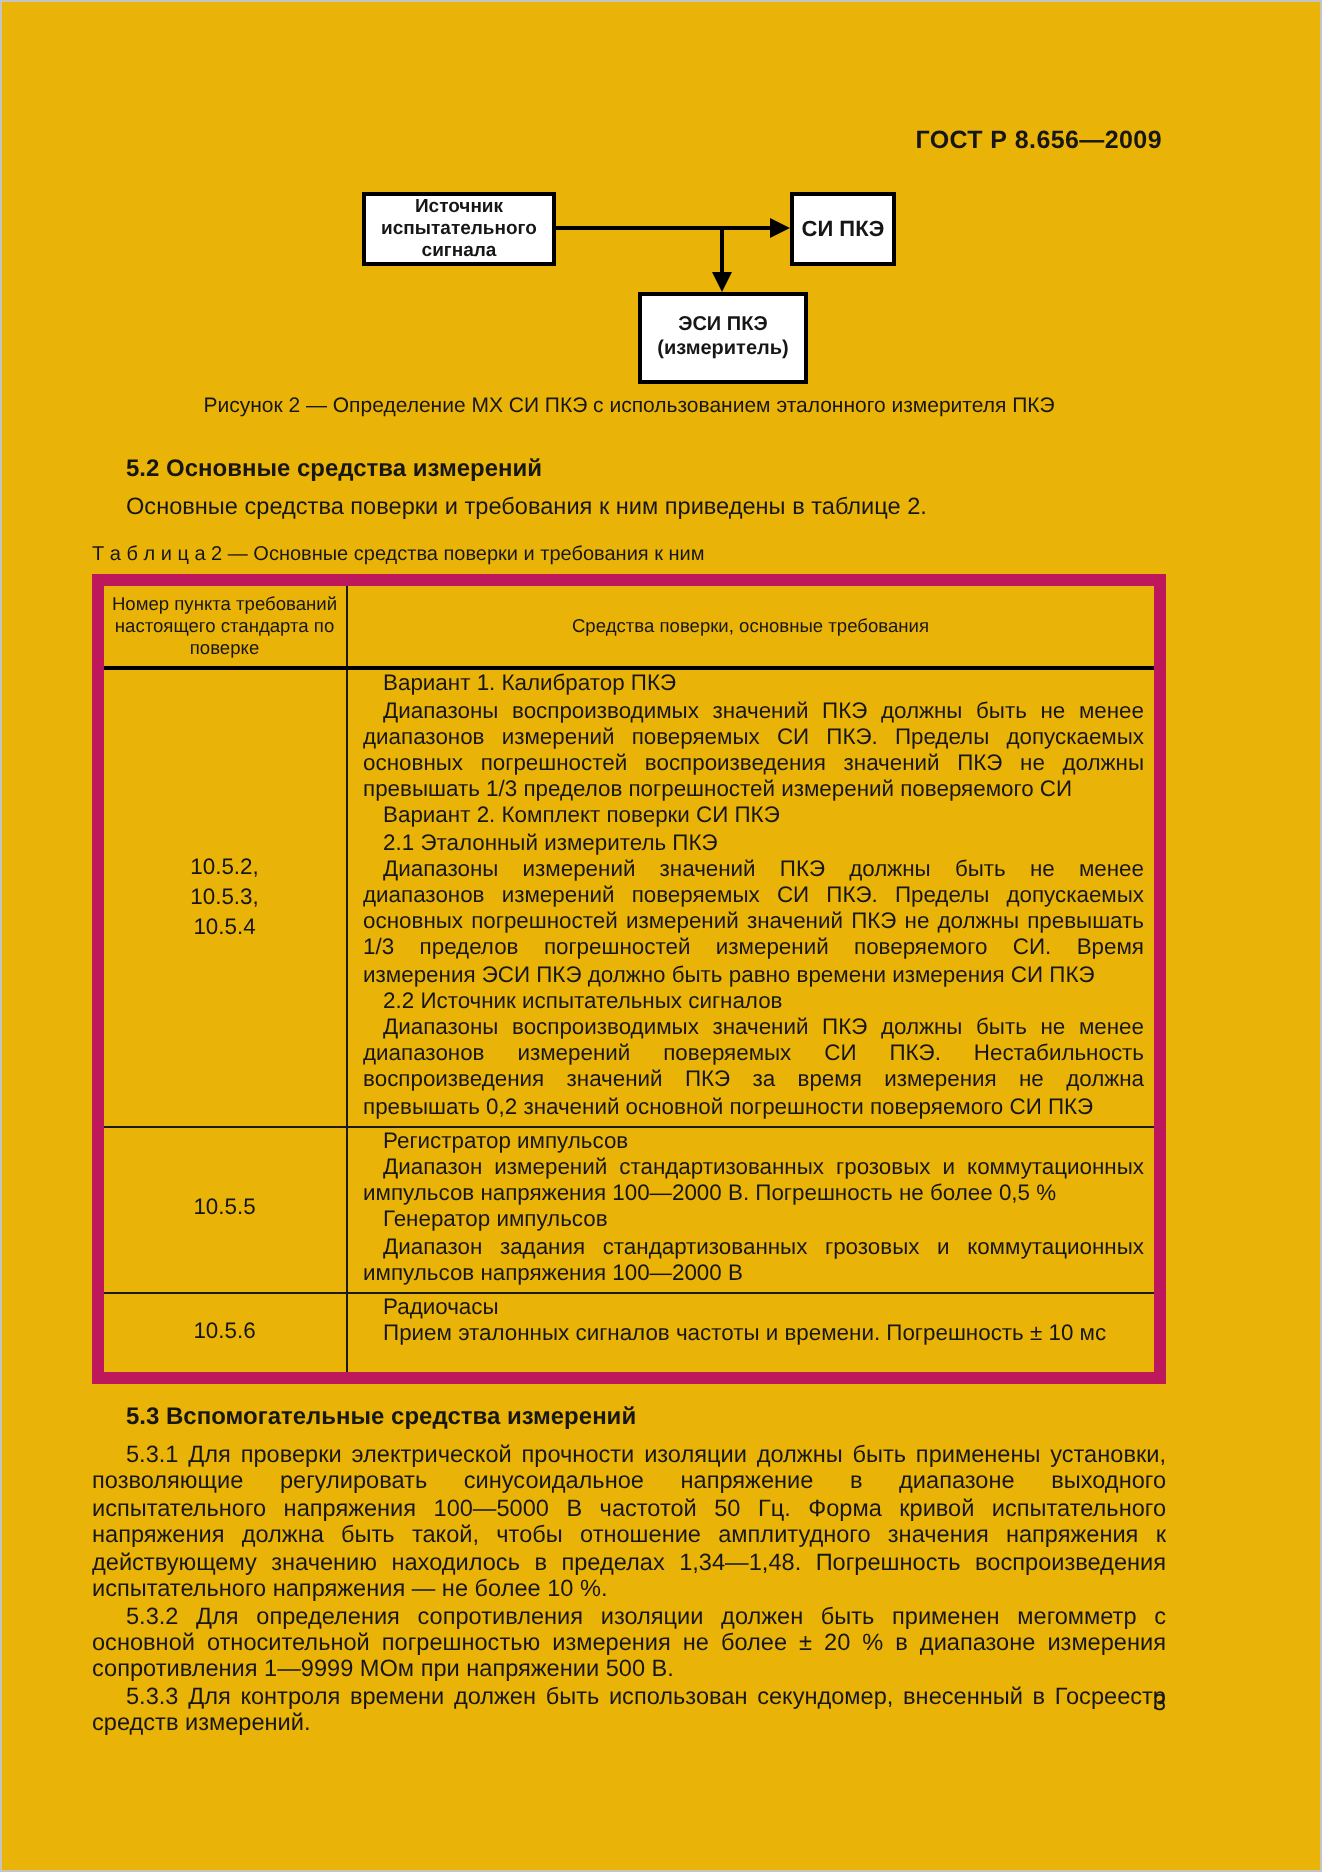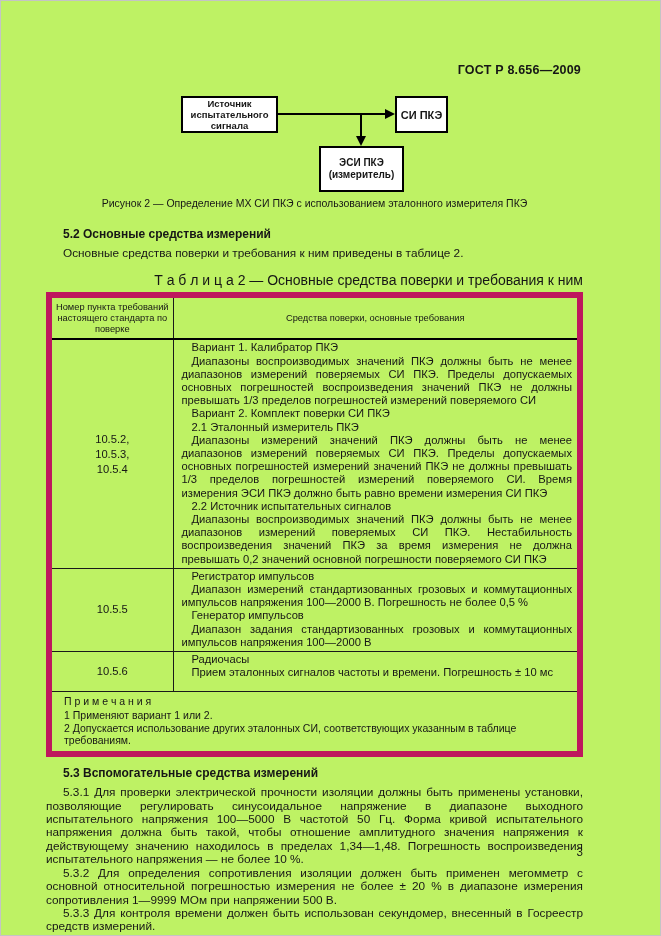--- a/index.html
+++ b/index.html
@@ -1,17 +1,17 @@
 <!DOCTYPE html>
 <html><head>
 <meta charset="utf-8">
 <style>
   html,body{margin:0;padding:0;background:#eaeaea;}
   .page{
-    position:relative; width:659px; height:934px; background:#bef264;
+    position:relative; width:659px; height:934px; background:#eab308;
     border:1px solid #c4c4c4; overflow:hidden;
     font-family:"Liberation Sans","DejaVu Sans",sans-serif; color:#161616;
   }
   
   .doc-header{position:absolute; top:62px; right:79px; font-size:12.5px; font-weight:bold; letter-spacing:.2px;}
   
   .dbox{position:absolute; border:2px solid #000; background:#fff; box-sizing:border-box;
         display:flex; flex-direction:column; align-items:center; justify-content:center;
         text-align:center; font-weight:bold;}
   .box-source{left:180px; top:95px; width:97px; height:37px; font-size:9.5px; line-height:11px; padding:1px 2px;}
@@ -21,21 +21,21 @@
   .line-v{position:absolute; left:359px; top:112px; width:2px; height:26px; background:#000;}
   .arrow-right{position:absolute; left:384px; top:108px; width:0; height:0;
     border-left:10px solid #000; border-top:5px solid transparent; border-bottom:5px solid transparent;}
   .arrow-down{position:absolute; left:355px; top:135px; width:0; height:0;
     border-top:10px solid #000; border-left:5px solid transparent; border-right:5px solid transparent;}
   .figure-caption{position:absolute; left:45px; top:196px; width:537px; text-align:center; font-size:10.5px;}
   
   .content{position:absolute; left:45px; top:226px; width:537px;}
   .sec-heading{margin:0 0 0 17px; font-size:12px; font-weight:bold;}
   .body-p{margin:6px 0 0 0; font-size:11.8px; line-height:13.4px; text-align:justify; text-indent:17px;}
-  .table-caption{margin:12px 0 4px 0; font-size:14px;text-align:right;}
+  .table-caption{margin:12px 0 4px 0; font-size:10px;}
   
   table.gost{border-collapse:collapse; width:537px; table-layout:fixed;}
   table.gost th, table.gost td{border:1px solid #1a1a1a; box-sizing:border-box;}
   table.gost{border:6px solid #be185d;}
   table.gost th{
     width:114px; height:44px; font-weight:normal; font-size:9.3px; line-height:11px;
     text-align:center; vertical-align:middle; padding:2px 3px; border-bottom:2.5px solid #000;
   }
   table.gost th.col-wide{width:374px;}
   td.ref-cell{width:114px; text-align:center; vertical-align:middle; font-size:11.2px; line-height:15px; padding:12px;}
@@ -117,29 +117,20 @@
         </tr>
         <tr class="row-small">
           <td class="ref-cell">
               <p class="ref-line">10.5.6</p>
             </td>
           <td class="desc-cell">
               <p class="cell-p">Радиочасы</p>
               <p class="cell-p">Прием эталонных сигналов частоты и времени. Погрешность ± 10 мс</p>
             </td>
         </tr>
-        <tr>
-          <td class="notes-cell" colspan="2">
-            <p class="notes-title">П р и м е ч а н и я</p>
-            <div>
-                <p class="note-item">1 Применяют вариант 1 или 2.</p>
-                <p class="note-item">2 Допускается использование других эталонных СИ, соответствующих указанным в таблице требованиям.</p>
-              </div>
-          </td>
-        </tr>
       </tbody>
     </table>
 
     <h2 class="sec-heading" style="margin-top:9px;">5.3 Вспомогательные средства измерений</h2>
     <p class="body-p">5.3.1 Для проверки электрической прочности изоляции должны быть применены установки, позволяющие регулировать синусоидальное напряжение в диапазоне выходного испытательного напряжения 100—5000 В частотой 50 Гц. Форма кривой испытательного напряжения должна быть такой, чтобы отношение амплитудного значения напряжения к действующему значению находилось в пределах 1,34—1,48. Погрешность воспроизведения испытательного напряжения — не более 10 %.</p>
     <p class="body-p" style="margin-top:0;">5.3.2 Для определения сопротивления изоляции должен быть применен мегомметр с основной относительной погрешностью измерения не более ± 20 % в диапазоне измерения сопротивления 1—9999 МОм при напряжении 500 В.</p>
     <p class="body-p" style="margin-top:0;">5.3.3 Для контроля времени должен быть использован секундомер, внесенный в Госреестр средств измерений.</p>
 
   </div>
 

